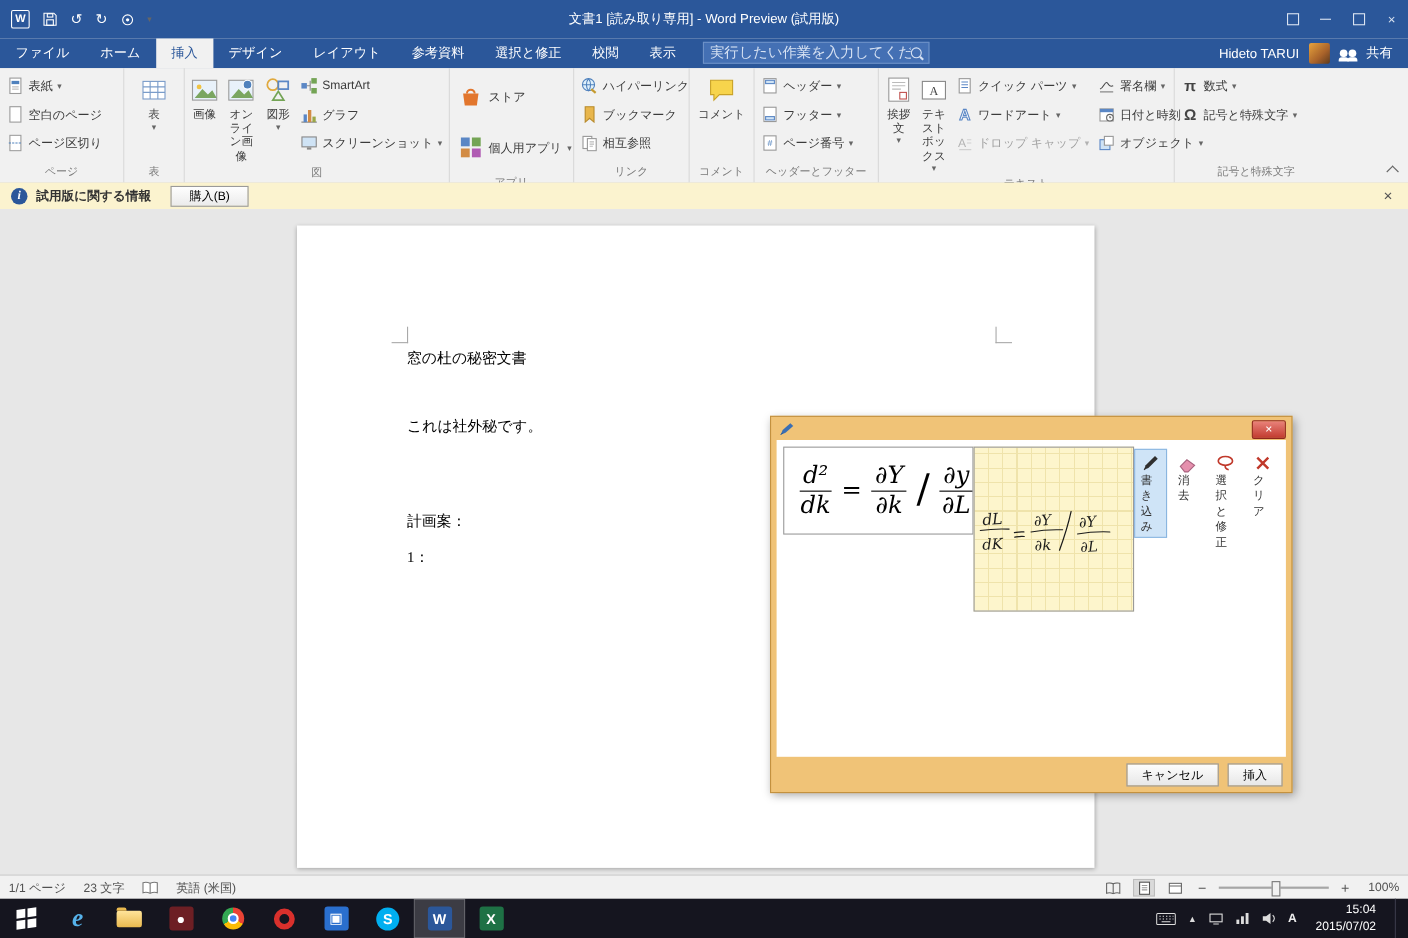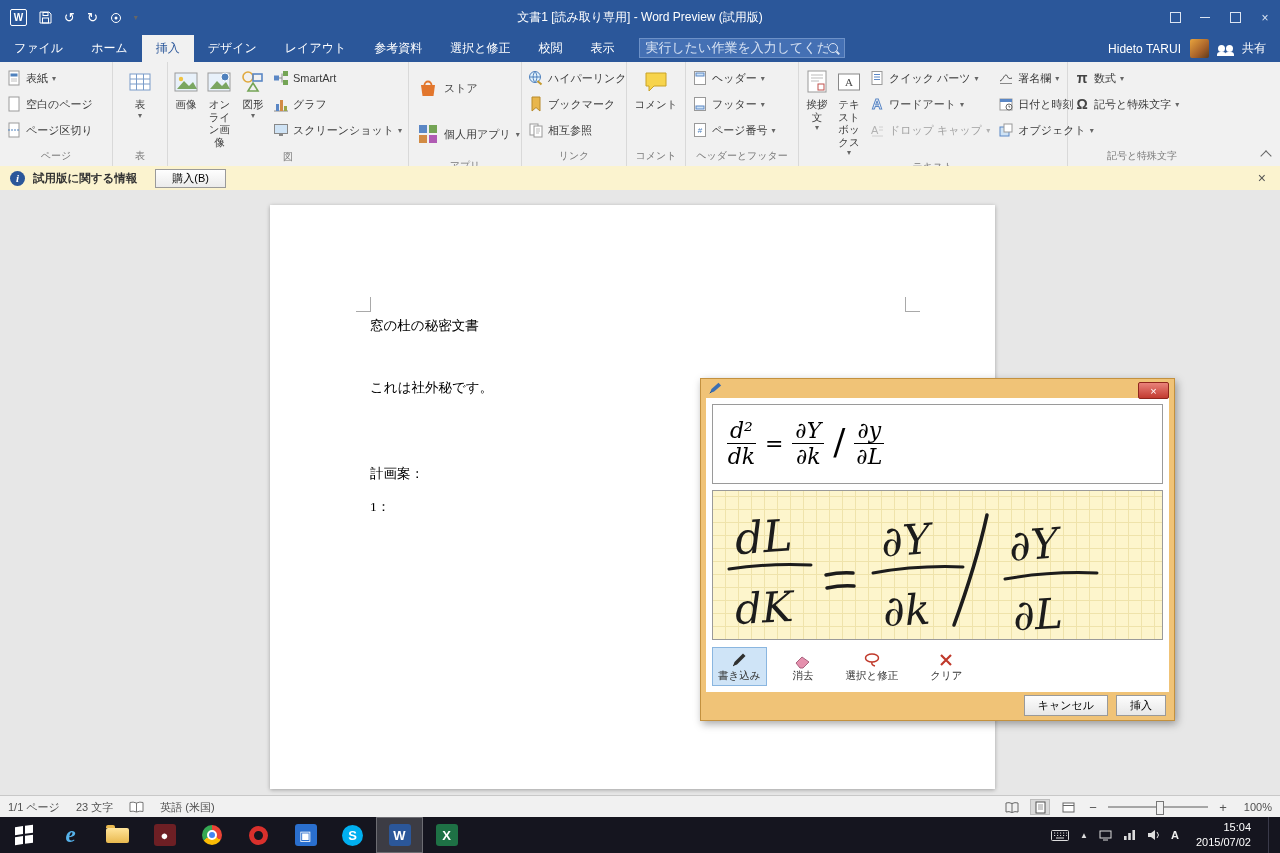--- a/index.html
+++ b/index.html
@@ -68,33 +68,33 @@
   .crop.tl{left:86px;top:92px;border-right:1px solid;border-bottom:1px solid}
   .crop.tr{left:635px;top:92px;border-left:1px solid;border-bottom:1px solid}
   .docline{position:absolute;left:100px;font-family:"Liberation Serif","DejaVu Serif",serif;font-size:13.5px;color:#000}
 
   
   #inkdlg{position:absolute;left:700px;top:378px;width:473px;height:341px;background:#f0c377;border:1px solid #c3913f;
           box-shadow:2px 3px 8px rgba(0,0,0,.35);z-index:6;display:flex;flex-direction:column}
   .ink-title{height:21px;display:flex;align-items:center;padding:0 4px 0 7px;position:relative}
   .ink-close{position:absolute;right:5px;top:3px;width:29px;height:15px;background:linear-gradient(#e9827a,#c23b30);
              border:1px solid #8f261d;border-radius:2px;color:#fff;font-size:11px;display:flex;align-items:center;justify-content:center}
-  .ink-inner{margin:0 5px;background:#fff;padding:6px;flex:1;display:flex;flex-direction:column}
+  .ink-inner{margin:0 5px;background:#fff;padding:6px;flex:1;display:flex;flex-direction:row}
   .ink-preview{height:78px;border:1px solid #9a9a9a;display:flex;align-items:center;margin-bottom:6px}
   .math{display:flex;align-items:center;gap:9px;padding-left:14px;font-family:"DejaVu Serif","Liberation Serif",serif;
         font-style:italic;font-size:22px;color:#000}
   .frac{display:inline-flex;flex-direction:column;align-items:center;line-height:1.15}
   .frac .num{border-bottom:1.5px solid #000;padding:0 3px}
   .op{font-style:normal}
   .bigslash{font-size:36px;font-style:normal;transform:translateY(-2px)}
   .ink-canvas{height:148px;border:1px solid #9a9a9a;background-color:#fdf5cc;
       background-image:repeating-linear-gradient(0deg,transparent 0 12px,#efe3ab 12px 13px),
                        repeating-linear-gradient(90deg,transparent 0 12px,#efe3ab 12px 13px);margin-bottom:5px}
   .ink-canvas svg{width:100%;height:100%}
-  .ink-tools{display:flex;align-items:flex-start;gap:20px;padding-top:2px}
+  .ink-tools{display:flex;align-items:flex-start;gap:4px;padding-top:2px}
   .tool{display:flex;flex-direction:column;align-items:center;font-size:10.5px;color:#333;padding:3px 5px 2px;border:1px solid transparent}
   .tool.selected{background:#cfe4f7;border-color:#8ab6e0}
   .ink-footer{height:32px;display:flex;align-items:center;justify-content:flex-end;gap:8px;padding:0 8px}
   .wbtn{font-size:11px;padding:2px 13px;background:linear-gradient(#fdfdfd,#e7e7e7);border:1px solid #9a9a9a;font-family:inherit}
 
   
   #statusbar{position:absolute;left:0;right:0;top:795px;height:22px;background:#f1f1f1;border-top:1px solid #c8c8c8;
              display:flex;align-items:center;font-size:11px;color:#505050;padding:0 8px}
   .sb-left{display:flex;align-items:center;gap:16px}
   .sb-right{margin-left:auto;display:flex;align-items:center;gap:8px}

